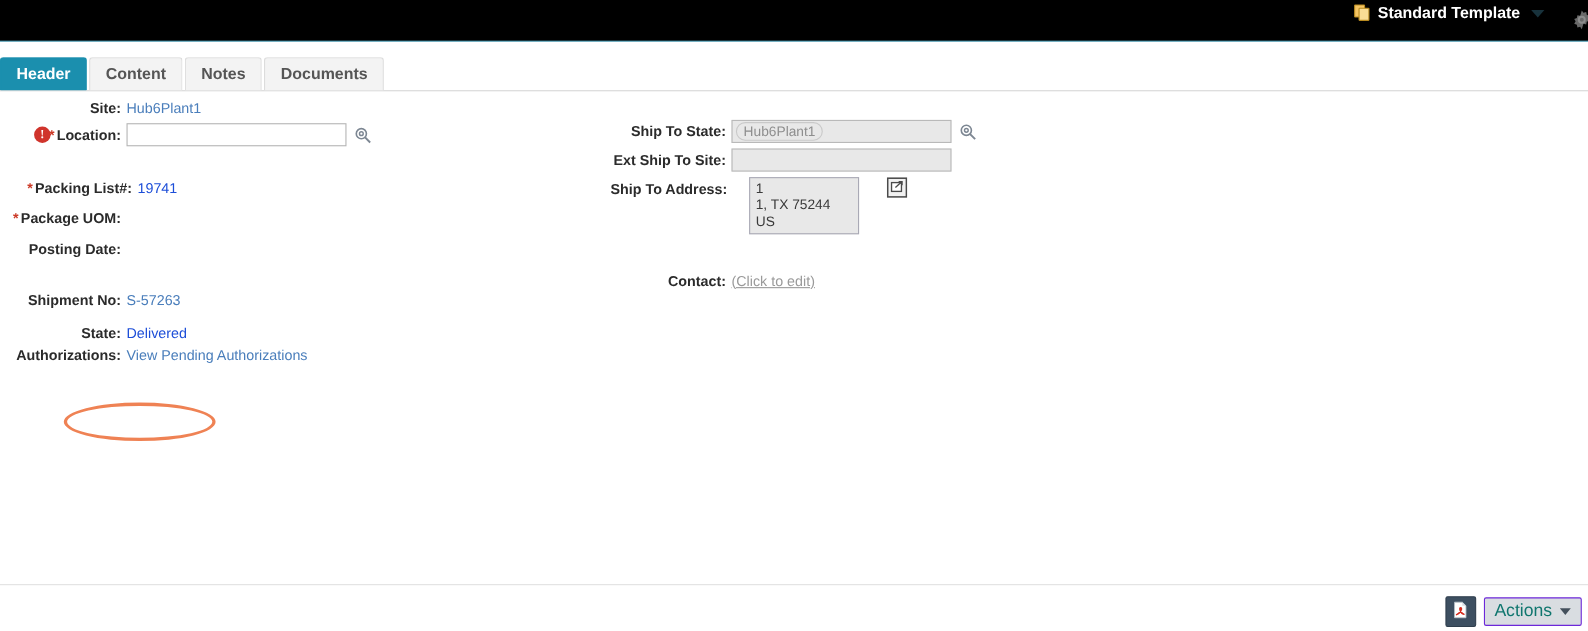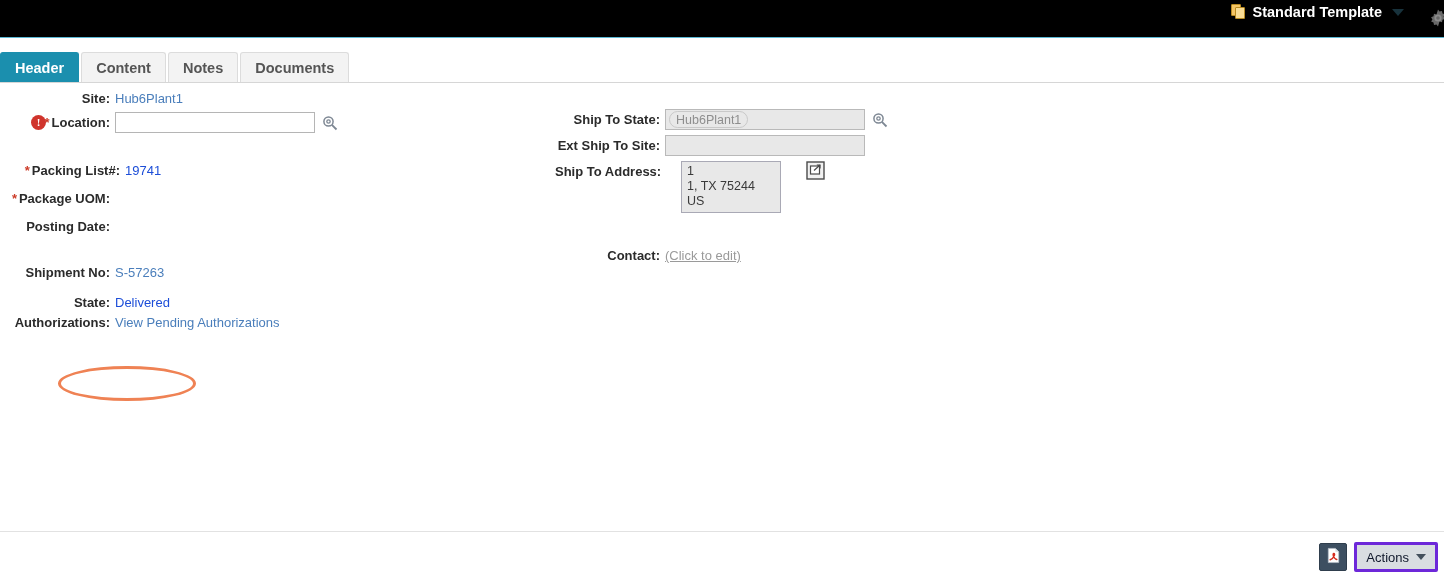--- a/index.html
+++ b/index.html
@@ -275,24 +275,24 @@
     border-radius: 2px;
     display: flex;
     align-items: center;
     justify-content: center;
     cursor: pointer;
   }
   .actions-btn {
     height: 24px;
     padding: 0 9px;
     background: #d9dde1;
-    border: 3px solid #6d28d9;
+    border: 1px solid #6d28d9;
     border-radius: 2px;
-    font-size: 13px;
-    color: #0f172a;
+    font-size: 16px;
+    color: #0f766e;
     display: flex;
     align-items: center;
     gap: 7px;
     cursor: pointer;
     white-space: nowrap;
   }
   .actions-caret {
     width: 0; height: 0;
     border-left: 5px solid transparent;
     border-right: 5px solid transparent;

